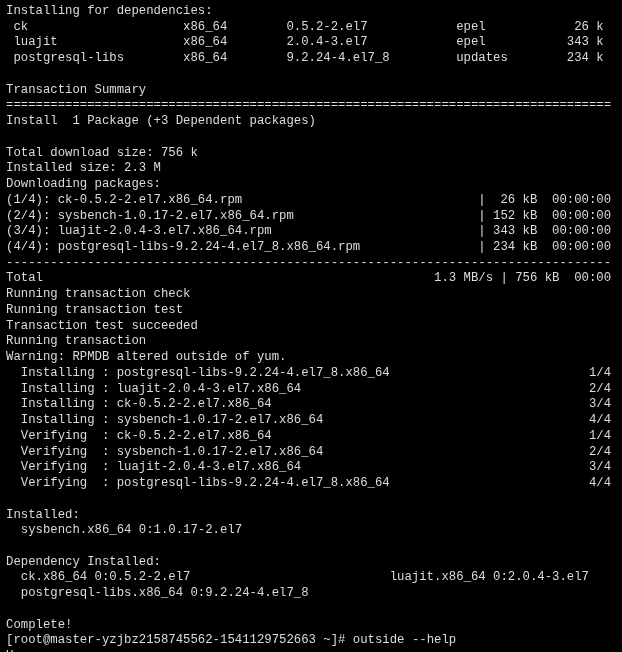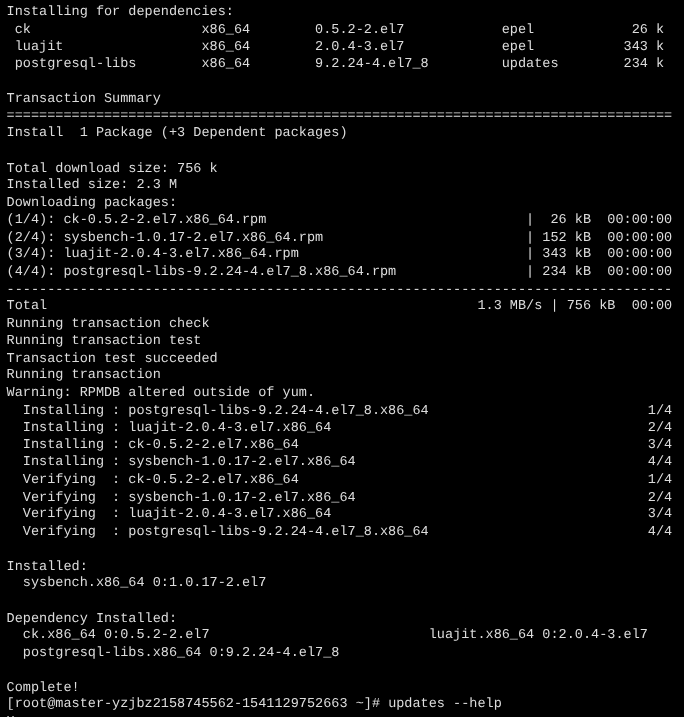--- a/index.html
+++ b/index.html
@@ -53,16 +53,16 @@
   Verifying  : postgresql-libs-9.2.24-4.el7_8.x86_64                           4/4
 
 Installed:
   sysbench.x86_64 0:1.0.17-2.el7
 
 Dependency Installed:
   ck.x86_64 0:0.5.2-2.el7                           luajit.x86_64 0:2.0.4-3.el7
   postgresql-libs.x86_64 0:9.2.24-4.el7_8
 
 Complete!
-</span><span>[root@master-yzjbz2158745562-1541129752663 ~]# </span><span>updates --help</span><span>
+</span><span>[root@master-yzjbz2158745562-1541129752663 ~]# </span><span>outside --help</span><span>
 Usage:
   sysbench [options]... [testname] [command]
 </span></div>
 
 </body></html>

